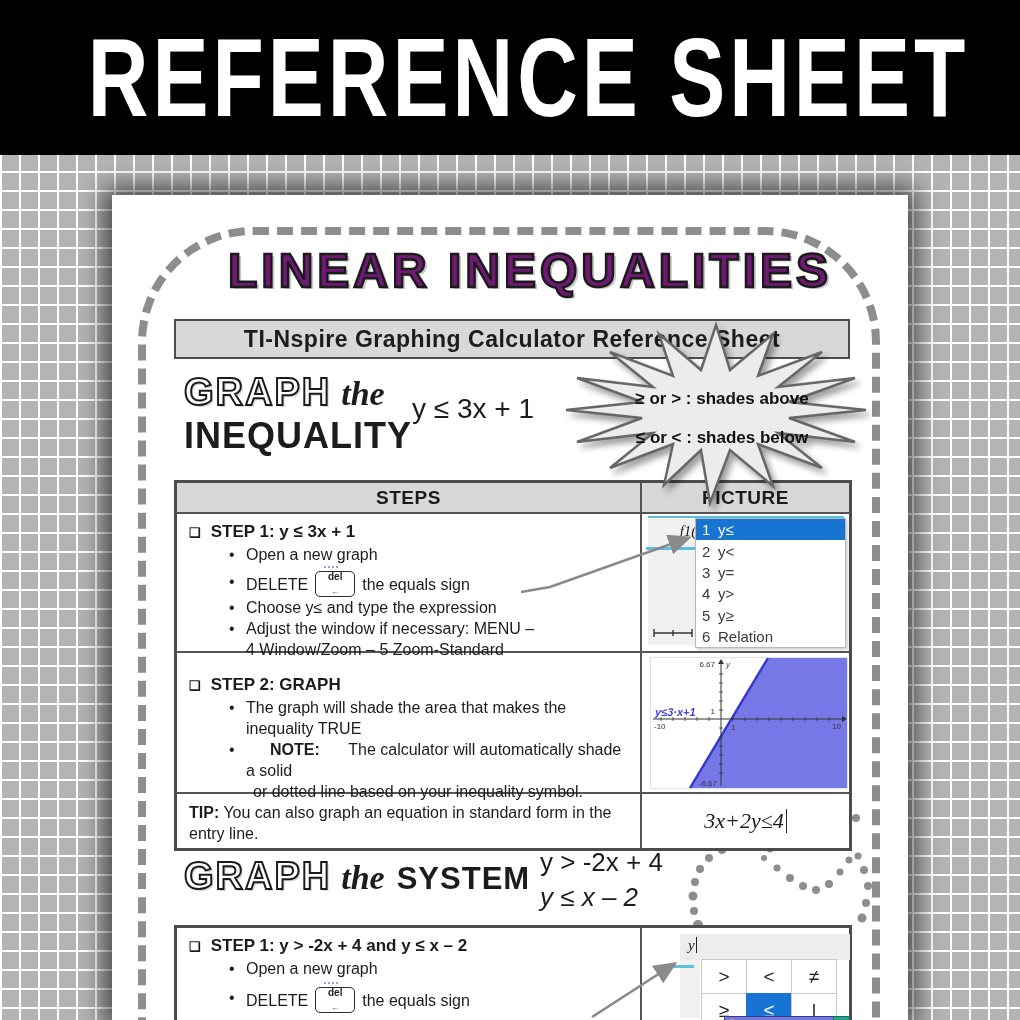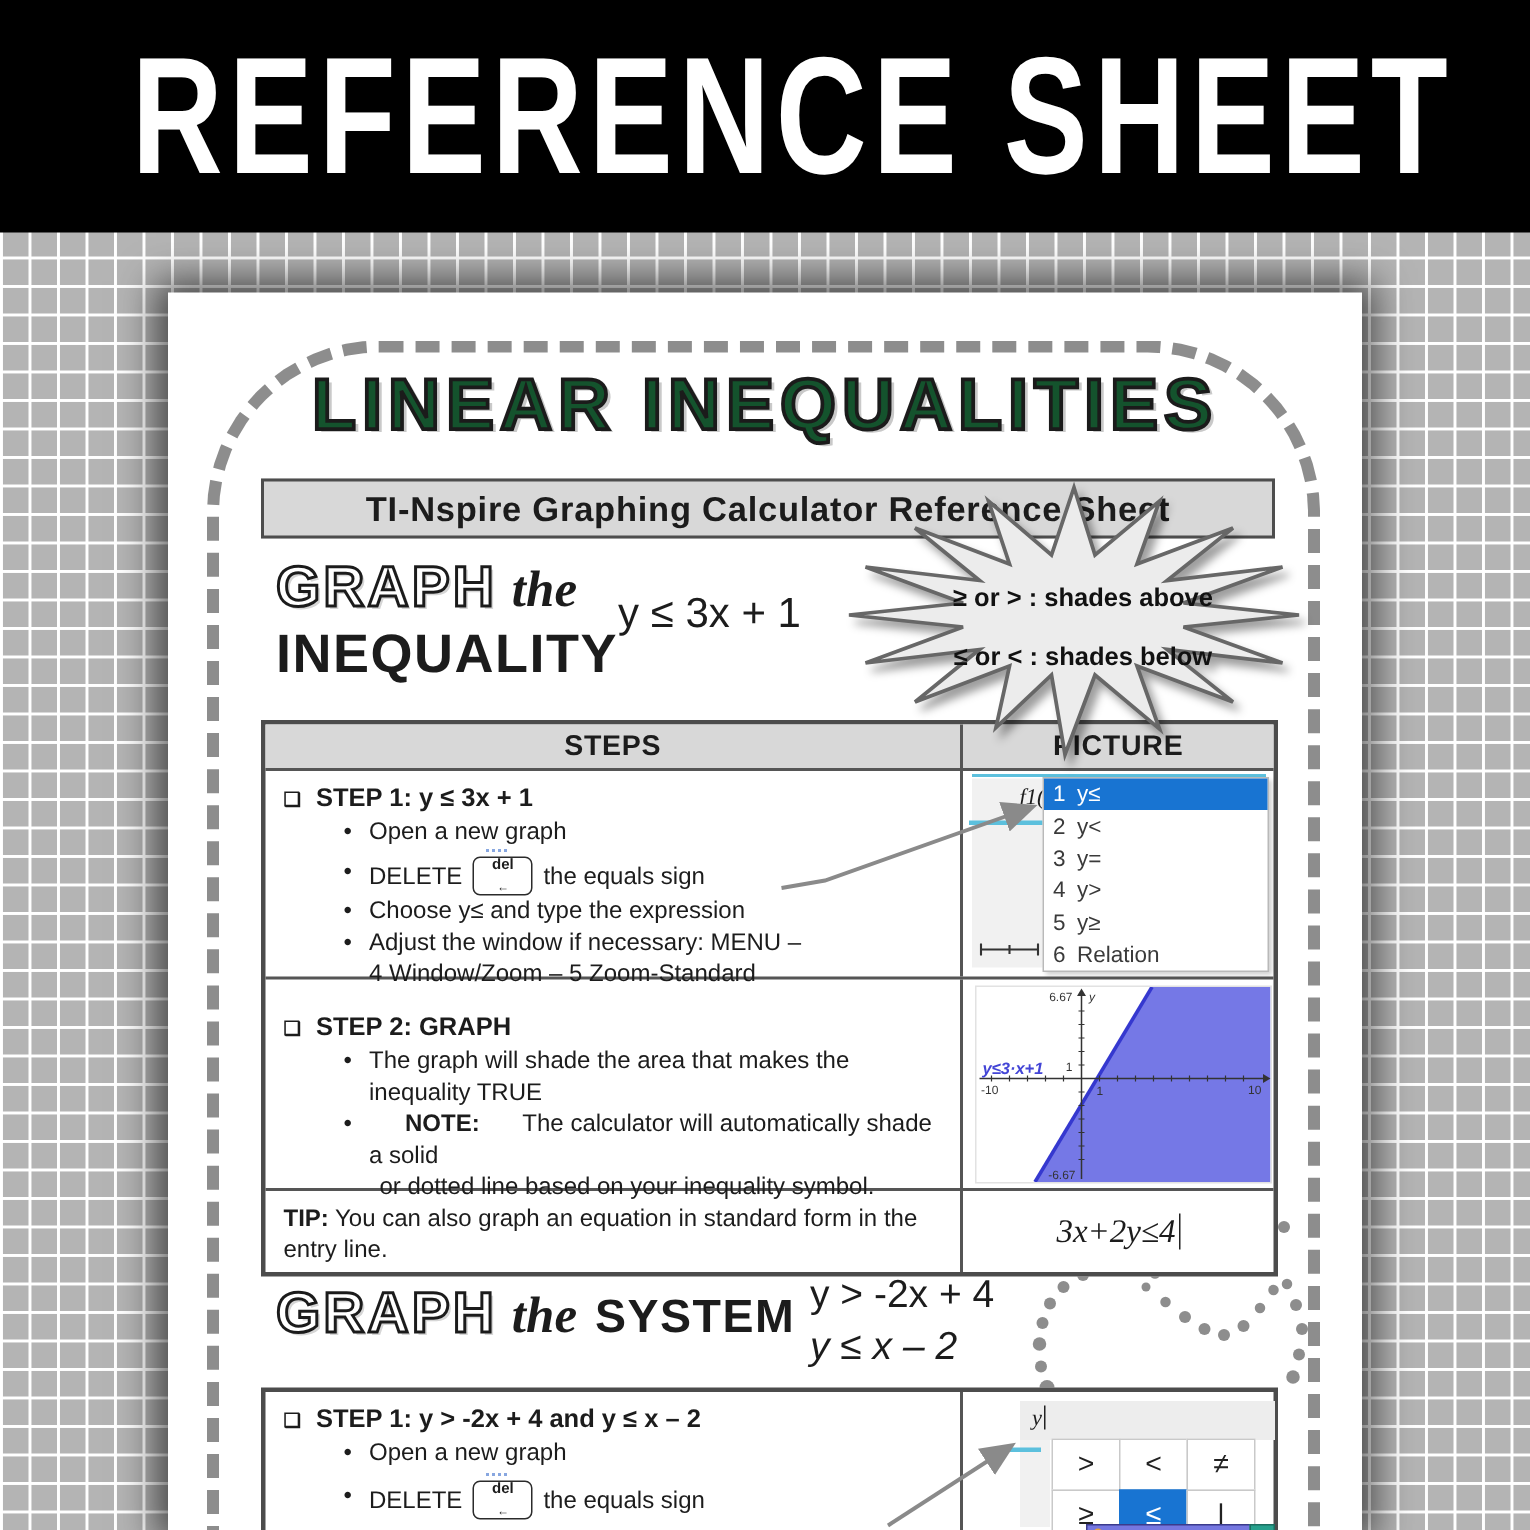--- a/index.html
+++ b/index.html
@@ -16,21 +16,21 @@
   .banner-title{position:absolute;left:0;right:0;top:14px;text-align:center;color:#fff;
     font-weight:900;font-size:84px;letter-spacing:4px;white-space:nowrap;
     transform:scaleY(1.32);transform-origin:top center;}
 
   
   .paper{position:absolute;left:112px;top:195px;width:796px;height:825px;background:#fff;
     box-shadow:0 0 24px 8px rgba(0,0,0,0.62);}
   .dashed-frame{position:absolute;left:26px;top:32px;width:726px;height:860px;
     border:8px dashed #8d8d8d;border-bottom:none;border-radius:115px 115px 0 0;z-index:2;}
 
-  .outline-big{color:#14532d;-webkit-text-stroke:2.5px #1b1b1b;text-shadow:3px 2px 0 #c9c9c9;}
+  .outline-big{color:#701a75;-webkit-text-stroke:2.5px #1b1b1b;text-shadow:3px 2px 0 #c9c9c9;padding-left:20px;}
   .outline-med{color:#fff;-webkit-text-stroke:2px #1b1b1b;text-shadow:2px 2px 0 #d6d6d6;}
 
   .sheet-title{position:absolute;left:0;width:100%;top:48px;text-align:center;
     font-size:48px;font-weight:700;letter-spacing:4px;z-index:5;white-space:nowrap;}
   .subtitle-bar{position:absolute;left:62px;top:124px;width:672px;height:36px;
     background:#d8d8d8;border:2px solid #4d4d4d;text-align:center;z-index:6;}
   .subtitle-bar span{font-size:23px;font-weight:700;line-height:36px;letter-spacing:0.5px;}
 
   .sec1-head{position:absolute;left:72px;top:176px;z-index:5;white-space:nowrap;}
   .sec1-head .outline-med{font-size:38px;font-weight:700;letter-spacing:2px;}

